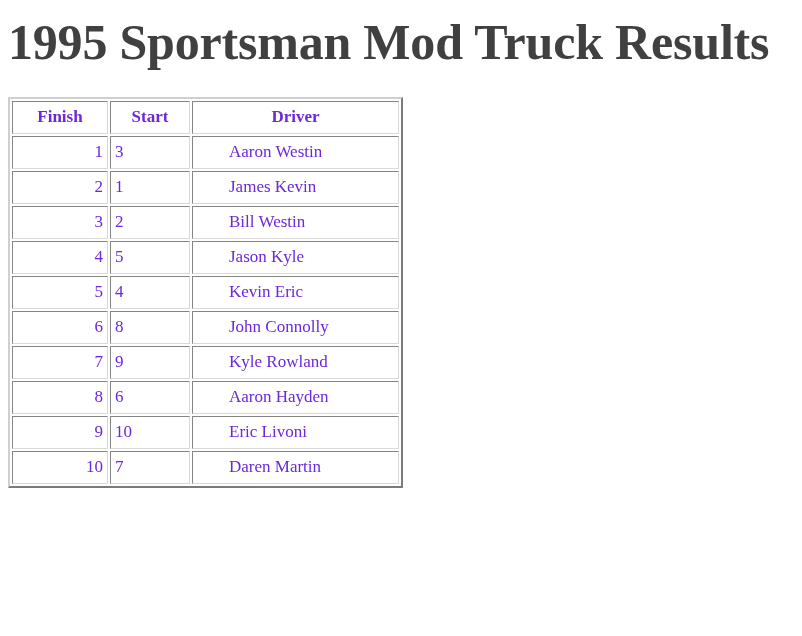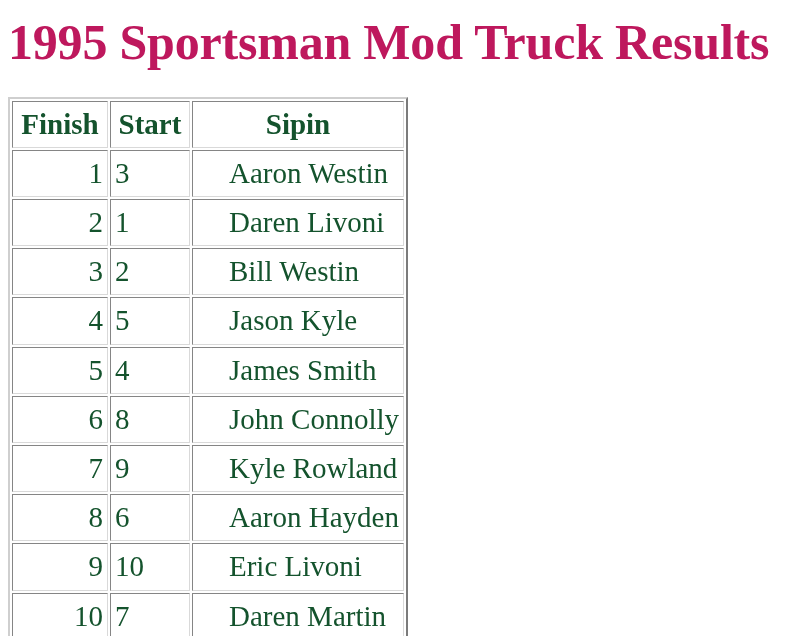--- a/index.html
+++ b/index.html
@@ -26,42 +26,42 @@
 
   h1.page-title {
     font-family: "Liberation Serif", "DejaVu Serif", serif;
     font-size: 50px;
     font-weight: 700;
     line-height: 1.05;
     margin: 16px 0 0 0;
     padding: 0;
     letter-spacing: -0.2px;
     white-space: nowrap;
-    color: #be185d;
+    color: #404040;
   }
 
   .results-table {
     margin-top: 28px;
     border-collapse: separate;
     border-spacing: 2px;
     border: 2px outset #cfcfcf;
     background: #ffffff;
     font-size: 25px;
     line-height: 1.18;
   }
 
   .results-table th,
   .results-table td {
     border: 1px inset #d9d9d9;
     padding: 5px 4px 6px 4px;
     vertical-align: middle;
     background: #ffffff;
-    color: #14532d;
+    color: #6d28d9;
     font-family: "Liberation Serif", "DejaVu Serif", serif;
-    font-size: 29px;
+    font-size: 17px;
     margin-left: 44px;
   }
 
   .results-table th {
     font-weight: 700;
     text-align: center;
     padding-left: 6px;
     padding-right: 6px;
   }
 
@@ -88,48 +88,48 @@
 
 <div class="page">
 
   <h1 class="page-title">1995 Sportsman Mod Truck Results</h1>
 
   <table class="results-table">
     <thead>
       <tr>
         <th class="col-finish">Finish</th>
         <th class="col-start">Start</th>
-        <th class="col-driver">Sipin</th>
+        <th class="col-driver">Driver</th>
       </tr>
     </thead>
     <tbody>
       <tr>
         <td class="col-finish">1</td>
         <td class="col-start">3</td>
         <td class="col-driver">Aaron Westin</td>
       </tr>
       <tr>
         <td class="col-finish">2</td>
         <td class="col-start">1</td>
-        <td class="col-driver">Daren Livoni</td>
+        <td class="col-driver">James Kevin</td>
       </tr>
       <tr>
         <td class="col-finish">3</td>
         <td class="col-start">2</td>
         <td class="col-driver">Bill Westin</td>
       </tr>
       <tr>
         <td class="col-finish">4</td>
         <td class="col-start">5</td>
         <td class="col-driver">Jason Kyle</td>
       </tr>
       <tr>
         <td class="col-finish">5</td>
         <td class="col-start">4</td>
-        <td class="col-driver">James Smith</td>
+        <td class="col-driver">Kevin Eric</td>
       </tr>
       <tr>
         <td class="col-finish">6</td>
         <td class="col-start">8</td>
         <td class="col-driver">John Connolly</td>
       </tr>
       <tr>
         <td class="col-finish">7</td>
         <td class="col-start">9</td>
         <td class="col-driver">Kyle Rowland</td>

